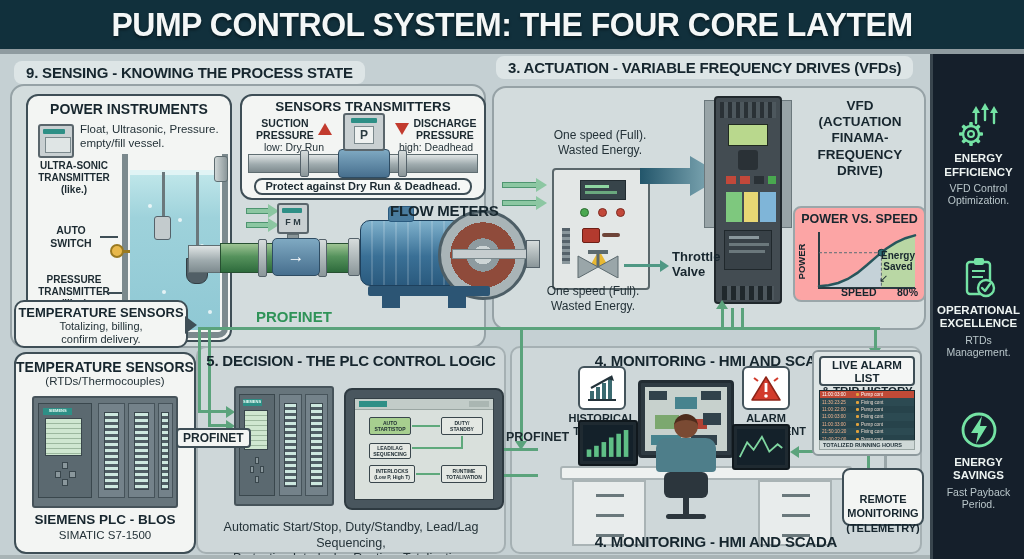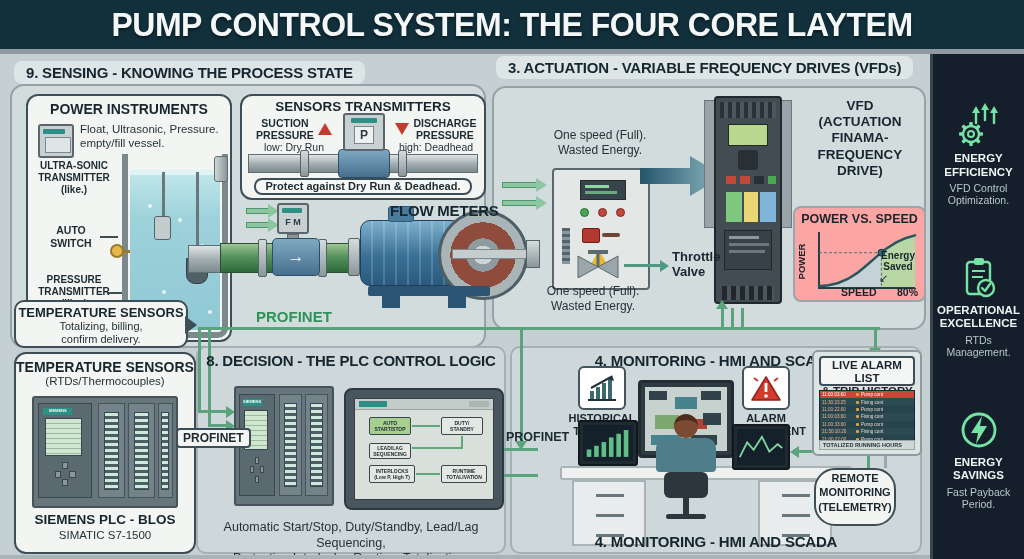--- a/index.html
+++ b/index.html
@@ -76,21 +76,21 @@
     <div class="title">PUMP CONTROL SYSTEM: THE FOUR CORE LAYTEM</div>
   </header>
 
   <div class="panel" style="left:10px;top:84px;width:476px;height:264px"></div>
   <div class="panel" style="left:492px;top:86px;width:434px;height:244px"></div>
   <div class="panel" style="left:196px;top:346px;width:310px;height:208px;border-radius:10px;background:#ced7d9;border-color:#a5b0b3"></div>
   <div class="panel" style="left:510px;top:346px;width:412px;height:208px;border-radius:10px;background:#ced7d9;border-color:#a5b0b3"></div>
 
   <div class="secheader band" style="left:14px;top:61px">9. SENSING - KNOWING THE PROCESS STATE</div>
   <div class="secheader band" style="left:496px;top:56px">3. ACTUATION - VARIABLE FREQUENCY DRIVES (VFDs)</div>
-  <div class="secheader" style="left:206px;top:352px;width:290px;text-align:center">8. DECISION - THE PLC CONTROL LOGIC</div>
+  <div class="secheader" style="left:206px;top:352px;width:290px;text-align:center">5. DECISION - THE PLC CONTROL LOGIC</div>
   <div class="secheader" style="left:540px;top:352px;width:352px;text-align:center">4. MONITORING - HMI AND SCADA</div>
 
   <div class="wbox" style="left:26px;top:94px;width:206px;height:248px;overflow:hidden">
     <div class="boxtitle" style="top:5px">POWER INSTRUMENTS</div>
     <div class="devbox" style="left:10px;top:28px;width:36px;height:34px">
       <span class="chip" style="width:22px"></span>
       <span style="position:absolute;left:5px;top:11px;width:26px;height:16px;background:#dfe5e5;border:1px solid #7b898d"></span>
     </div>
     <div class="ml body-t" style="position:absolute;left:52px;top:26px;width:150px;font-size:11.5px;line-height:1.25">Float, Ultrasonic, Pressure. empty/fill vessel.</div>
 
@@ -472,21 +472,21 @@
         </div>
       <div class="al-row">
           <span class="at">21:00:22:00</span>
           <span class="dot"></span>
           <span class="am">Pump cont</span>
         </div>
     </div>
     <div style="position:absolute;left:5px;bottom:4px;right:5px;height:10px;background:#cfd8d7;border:1px solid #9aa6a4;font-weight:bold;font-size:5.5px;line-height:8px;padding-left:3px;color:#22333a">TOTALIZED RUNNING HOURS</div>
   </div>
 
-  <div class="wbox ml" style="left:814px;top:468px;width:82px;height:58px;border-radius:21px;text-align:center;font-weight:bold;font-size:11px;line-height:1.3;padding-top:1px;color:#17262e;z-index:4">REMOTE
+  <div class="wbox ml" style="left:842px;top:468px;width:82px;height:58px;border-radius:8px;text-align:center;font-weight:bold;font-size:11px;line-height:1.3;padding-top:22px;color:#17262e;z-index:4">REMOTE
 MONITORING
 (TELEMETRY)</div>
   <div style="position:absolute;left:884px;top:456px;width:3px;height:12px;background:#9aa6a9;z-index:3"></div>
   <div class="secheader" style="left:540px;top:533px;width:352px;text-align:center">4. MONITORING - HMI AND SCADA</div>
 
   <aside class="sidebar">
     <div class="sb-item">
       <svg width="46" height="46" viewBox="0 0 46 46">
         <g stroke="#74e3a4" stroke-width="2.4" fill="none" stroke-linecap="round">
           <line x1="20" y1="20" x2="20" y2="8"></line>

